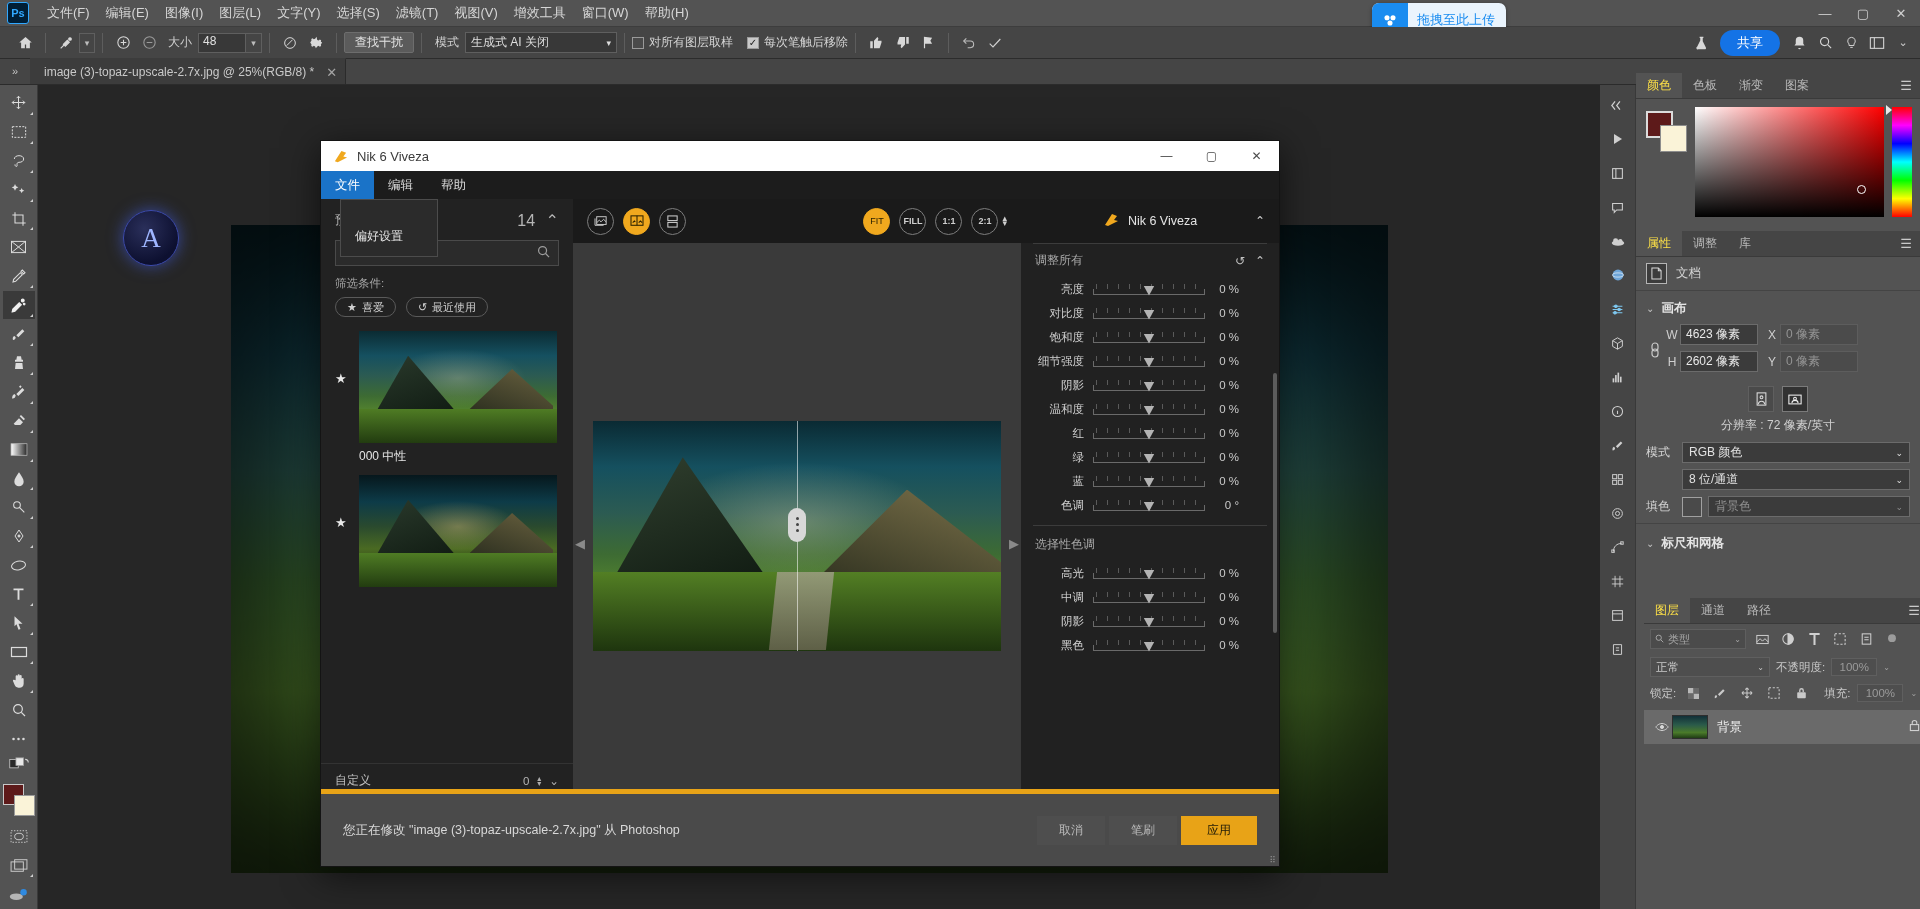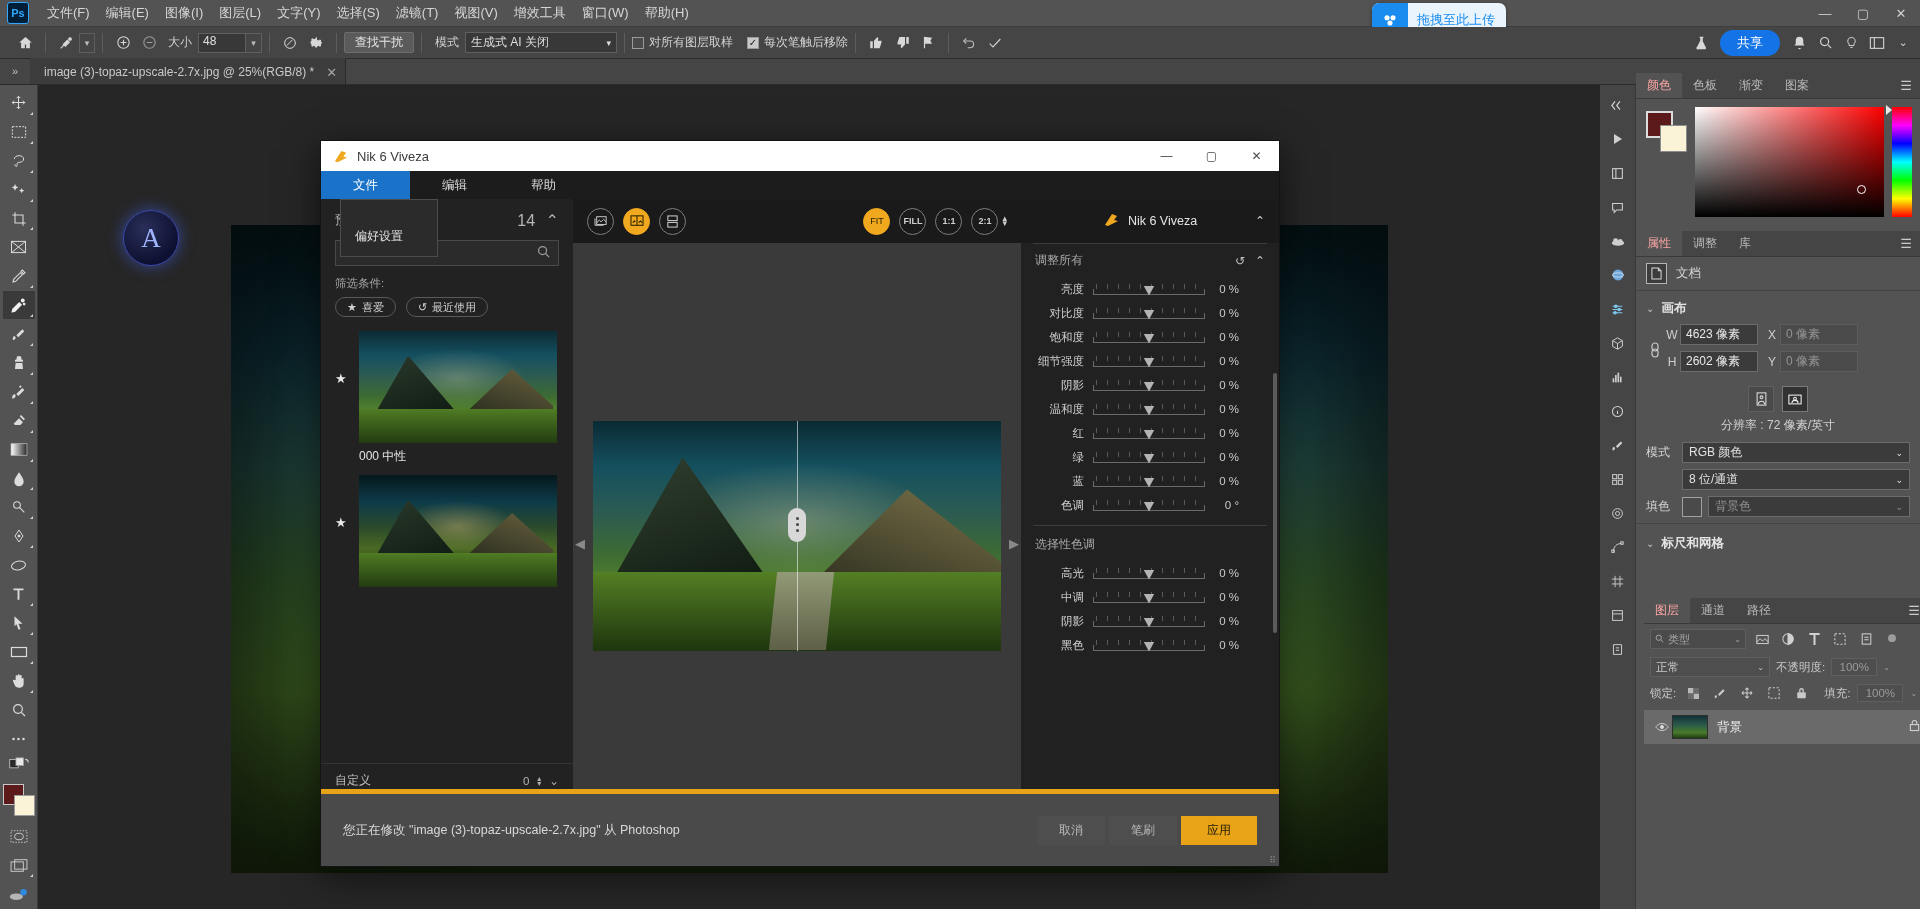--- a/index.html
+++ b/index.html
@@ -153,21 +153,21 @@
     background: #535353;
   }
   .panel { background: #535353; }
   .panel-tabs {
     display: flex; align-items: stretch; height: 26px; background: #454545;
     border-bottom: 1px solid #3a3a3a; position: relative;
   }
   .panel-tabs .pt {
     padding: 0 11px; display: flex; align-items: center; font-size: 12px; color: #b9b9b9;
   }
-  .panel-tabs .pt.sel { background: #535353; color: #fca5a5; }
+  .panel-tabs .pt.sel { background: #535353; color: #fde047; }
   .panel-menu { position: absolute; right: 8px; top: 6px; color: #cacaca; font-size: 13px; line-height: 1; }
   .panel-body { padding: 8px; }
 
   .color-row { display: flex; align-items: flex-start; }
   .color-swatches { position: relative; width: 46px; height: 44px; margin-right: 6px; margin-top: 2px;}
   .cs-fg { position: absolute; left: 2px; top: 2px; width: 27px; height: 27px; background: #5d1a1a; border: 2px solid #dcdcdc; }
   .cs-bg { position: absolute; left: 16px; top: 16px; width: 27px; height: 27px; background: #faf3d8; border: 1px solid #8d8d8d; }
   .color-field {
     width: 192px; height: 110px; position: relative;
     background: linear-gradient(to right, #ffffff, #ff0000);
@@ -255,21 +255,21 @@
   .nik-title {
     height: 30px; background: #ffffff; display: flex; align-items: center;
     position: relative;
   }
   .nik-title .tl { margin-left: 12px; margin-right: 9px; display:flex; }
   .nik-title .txt { font-size: 13px; color: #3b3b3b; }
   .nik-wincontrols { position: absolute; right: 0; top: 0; display: flex; height: 30px; }
   .nik-wincontrols .b { width: 45px; height: 30px; display:flex; align-items:center; justify-content:center; color: #4a4a4a; font-size: 12px;}
 
   .nik-menubar { height: 28px; background: #1c1c1c; display: flex; align-items: stretch; }
-  .nik-menu { padding: 0 32px; display: flex; align-items: center; font-size: 12.5px; color: #dcdcdc; }
+  .nik-menu { padding: 0 14px; display: flex; align-items: center; font-size: 12.5px; color: #dcdcdc; }
   .nik-menu.open { background: #1a73c8; color: #fff; }
   .nik-dropdown {
     position: absolute; left: 19px; top: 58px; width: 98px; height: 58px;
     background: #2b2b2b; border: 1px solid #4c4c4c; z-index: 40;
     display: flex; align-items: flex-end; padding-bottom: 11px;
   }
   .nik-dropdown .it { padding-left: 14px; font-size: 12px; color: #e2e2e2; }
 
   .nik-body { position: absolute; left: 0; top: 58px; right: 0; bottom: 0; display: flex; }
 

